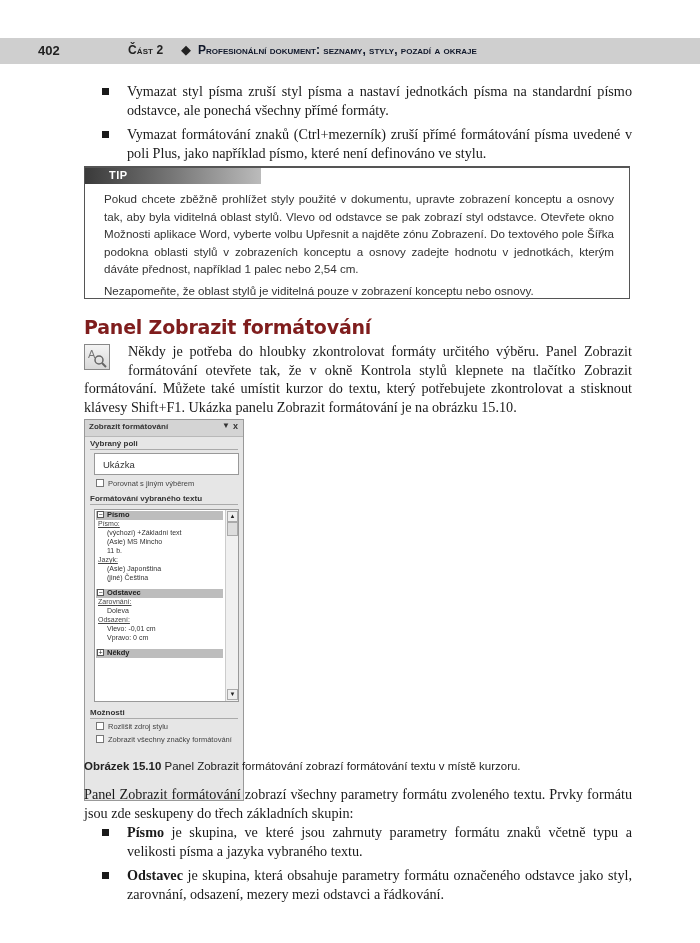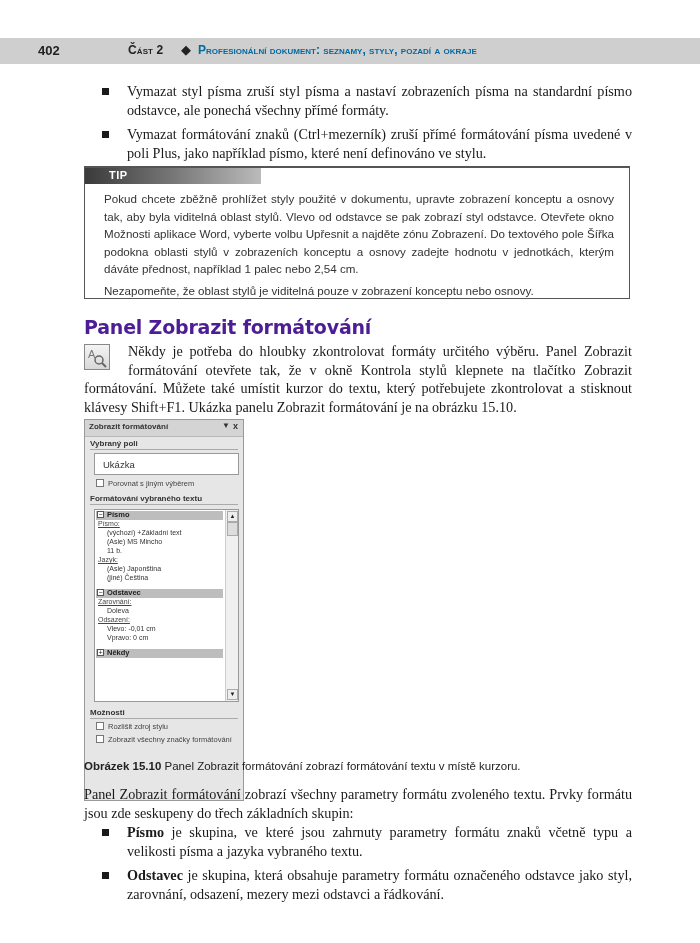--- a/index.html
+++ b/index.html
@@ -1,33 +1,33 @@
 <!DOCTYPE html>
 <html><head>
 <meta charset="utf-8">
 <style>
   html, body { margin: 0; padding: 0; background: #ffffff; }
   body { width: 700px; height: 943px; position: relative; overflow: hidden; font-family: "Liberation Serif", serif; color: #1a1a1a; }
   .header { position: absolute; left: 0; top: 38px; width: 700px; height: 26px; background: #cfcfcf; }
   .header .pnum { position: absolute; left: 38px; top: 5px; font-family: "Liberation Sans", sans-serif; font-weight: bold; font-size: 13px; color: #222; }
   .header .part { position: absolute; left: 128px; top: 5px; font-family: "Liberation Sans", sans-serif; font-weight: bold; font-size: 12px; color: #222; font-variant: small-caps; letter-spacing: 0.1px; }
   .header .diamond { position: absolute; left: 181px; top: 4px; font-size: 13px; color: #222; }
-  .header .title { position: absolute; left: 198px; top: 5px; font-family: "Liberation Sans", sans-serif; font-weight: bold; font-size: 12px; color: #0369a1; font-variant: small-caps; }
+  .header .title { position: absolute; left: 198px; top: 5px; font-family: "Liberation Sans", sans-serif; font-weight: bold; font-size: 12px; color: #0f172a; font-variant: small-caps; }
 
   .bullets { position: absolute; left: 102px; width: 530px; font-size: 14.2px; line-height: 18.5px; }
   .bullet { position: relative; padding-left: 25px; margin-bottom: 6px; text-align: justify; }
   .bullet .sq { position: absolute; left: 0; top: 6px; width: 7px; height: 7px; background: #1a1a1a; }
 
   .tip { position: absolute; left: 84px; top: 166px; width: 546px; height: 133px; border: 1px solid #555; border-top: 2px solid #555; box-sizing: border-box; }
   .tip .tiphead { position: absolute; left: 0; top: 0; width: 176px; height: 16px; background: linear-gradient(to right, #3a3a3a 0%, #777 50%, #bbb 100%); }
   .tip .tiphead span { position: absolute; left: 24px; top: 1px; font-family: "Liberation Sans", sans-serif; font-weight: bold; font-size: 11px; color: #fff; letter-spacing: 0.5px; }
   .tip .tipbody { position: absolute; left: 19px; top: 22px; width: 510px; font-family: "Liberation Sans", sans-serif; font-size: 11.6px; line-height: 17.5px; color: #333; text-align: justify; }
   .tip .tipbody p { margin: 0 0 4px 0; }
 
-  .h2 { position: absolute; left: 84px; top: 316px; font-family: "DejaVu Sans", sans-serif; font-weight: bold; font-size: 19px; color: #4c1d95; letter-spacing: -0.2px; }
+  .h2 { position: absolute; left: 84px; top: 316px; font-family: "DejaVu Sans", sans-serif; font-weight: bold; font-size: 19px; color: #7f1d1d; letter-spacing: -0.2px; }
   .sideicon { position: absolute; left: 84px; top: 344px; width: 26px; height: 26px; border: 1px solid #888; background: linear-gradient(#f4f4f4, #d8d8d8); box-sizing: border-box; }
   .para1 { position: absolute; left: 84px; top: 342px; width: 548px; font-size: 14.2px; line-height: 18.5px; text-align: justify; }
   .para1 .float { float: left; width: 44px; height: 36px; }
 
   .panel { position: absolute; left: 84px; top: 419px; width: 160px; height: 382px; background: #e6e6e6; border: 1px solid #999; box-sizing: border-box; font-family: "Liberation Sans", sans-serif; color: #222; }
   .panel .ptitle { position: absolute; left: 0; top: 0; width: 158px; height: 16px; background: #d4d4d4; border-bottom: 1px solid #b8b8b8; }
   .panel .ptitle span { position: absolute; left: 4px; top: 2px; font-size: 8px; font-weight: bold; color: #333; }
   .panel .ptitle .menu { position: absolute; left: 137px; top: 1px; font-size: 8px; }
   .panel .ptitle .close { position: absolute; left: 148px; top: 1px; font-size: 9px; }
   .panel .lbl { position: absolute; left: 5px; font-size: 8px; font-weight: bold; color: #333; }
@@ -59,21 +59,21 @@
 <div class="header">
   <span class="pnum">402</span>
   <span class="part">Část 2</span>
   <span class="diamond">◆</span>
   <span class="title">Profesionální dokument: seznamy, styly, pozadí a okraje</span>
 </div>
 
 <div class="bullets" style="top:82px;">
   <div class="bullet">
     <span class="sq"></span>
-    <span>Vymazat styl písma zruší styl písma a nastaví zobrazeních písma na standardní písmo odstavce, ale ponechá všechny přímé formáty.</span>
+    <span>Vymazat styl písma zruší styl písma a nastaví jednotkách písma na standardní písmo odstavce, ale ponechá všechny přímé formáty.</span>
   </div>
   <div class="bullet">
     <span class="sq"></span>
     <span>Vymazat formátování znaků (Ctrl+mezerník) zruší přímé formátování písma uvedené v poli Plus, jako například písmo, které není definováno ve stylu.</span>
   </div>
 </div>
 
 <div class="tip">
   <div class="tiphead">
     <span>TIP</span>

